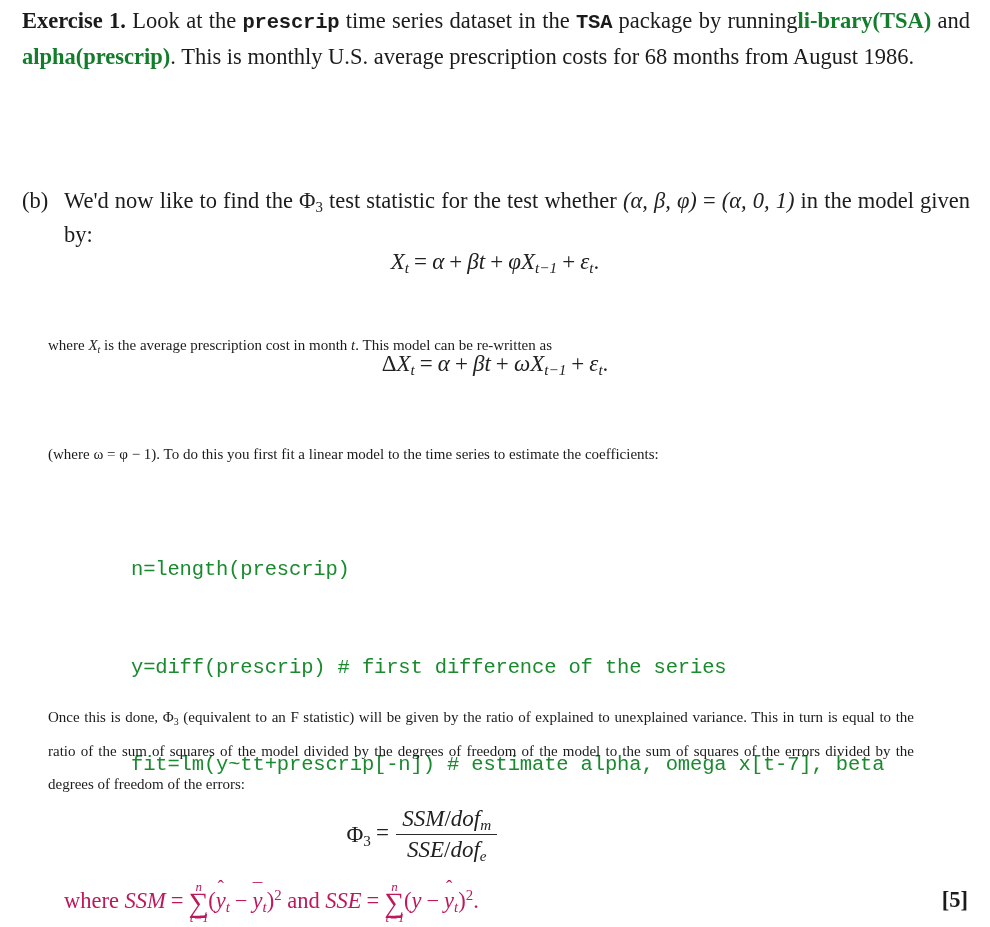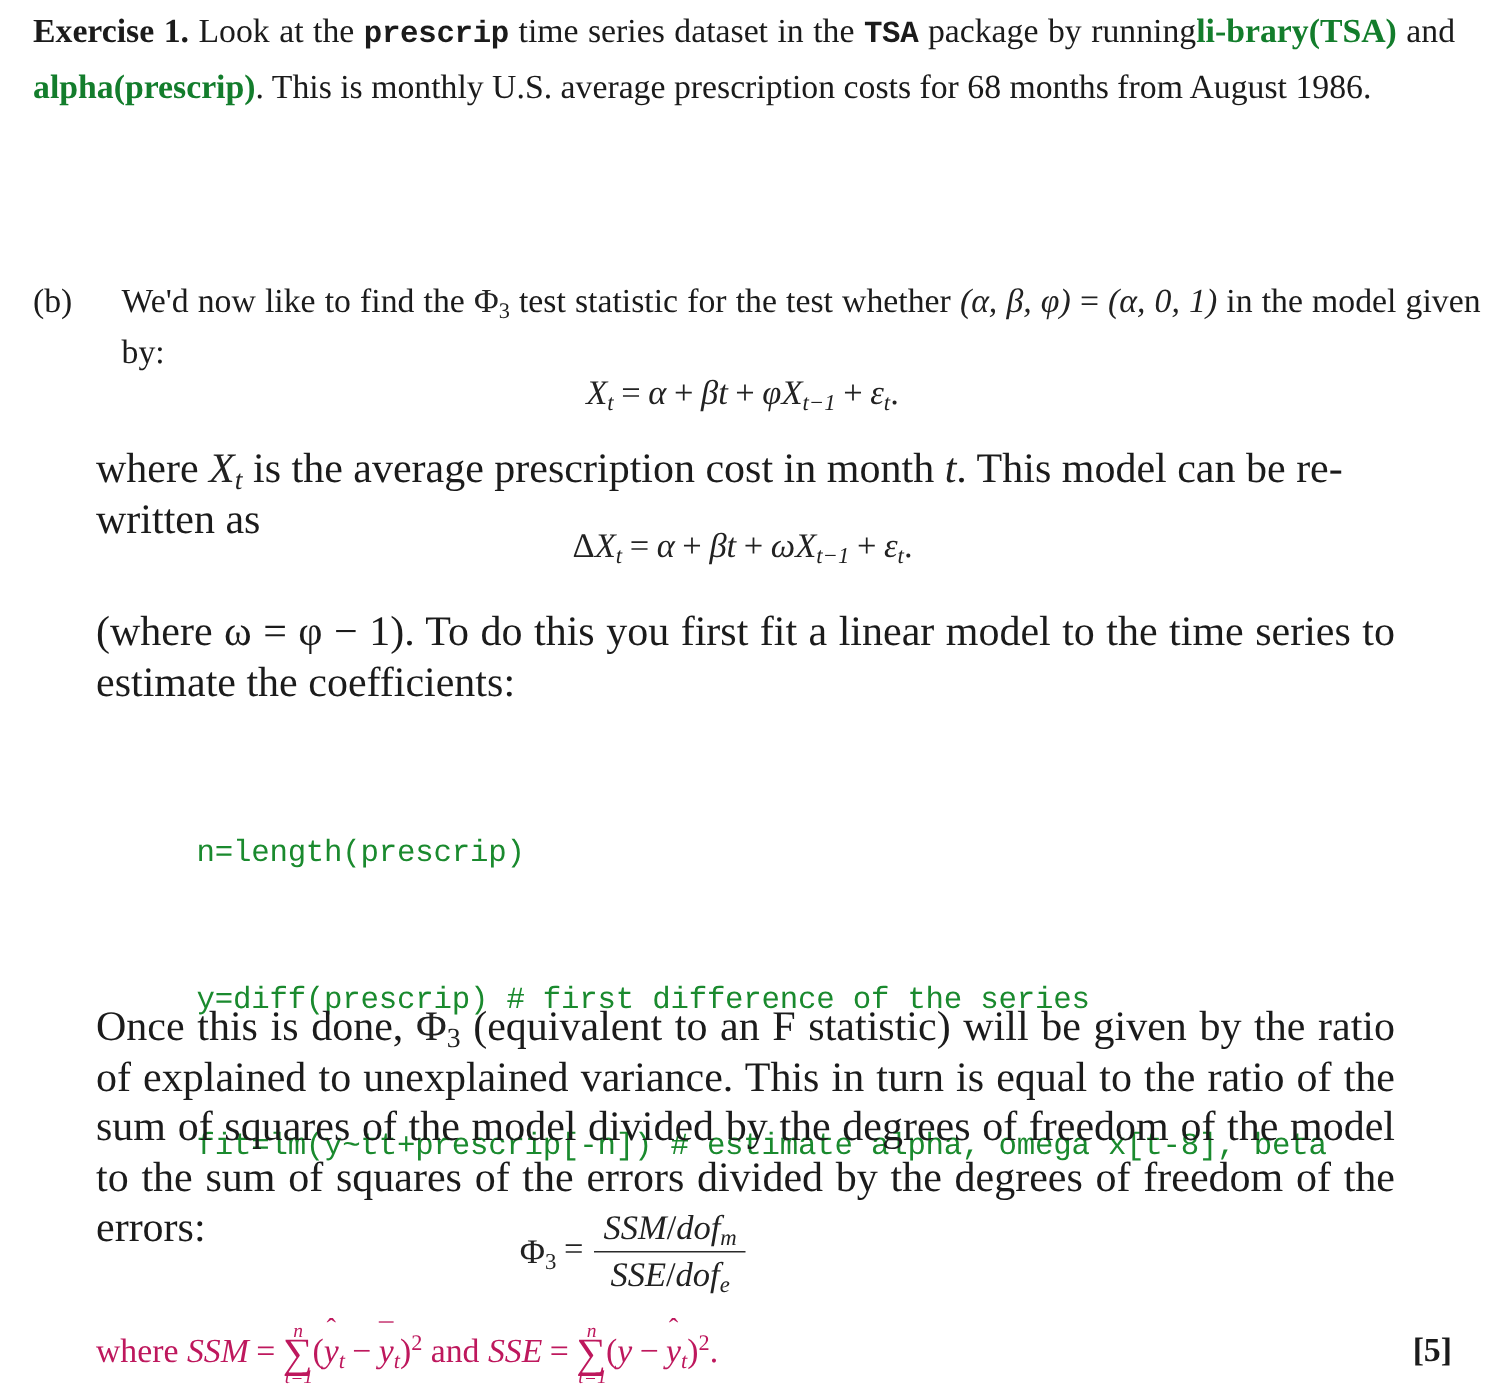--- a/index.html
+++ b/index.html
@@ -49,33 +49,34 @@
     top: 184px;
     width: 948px;
   }
   #item-b .marker {
     position: absolute;
     left: 0;
     top: 0;
     width: 40px;
   }
   #item-b .itembody {
-    margin-left: 59px;
+    margin-left: 42px;
     width: 906px;
     text-align: justify;
   }
 
   .sub-para {
     position: absolute;
-    left: 64px;
+    left: 48px;
     width: 866px;
-    font-size: 28px;
+    font-size: 15px;
     line-height: 33.5px;
     text-align: justify;
     color: #1b1b1b;
+    margin-top: 33px;
   }
   .sub-para.last-left { text-align: left; }
 
   
   .tt {
     font-family: "Liberation Mono", "DejaVu Sans Mono", monospace;
     font-weight: bold;
     font-size: 20.5px;
     color: #1b1b1b;
     letter-spacing: -0.2px;
@@ -273,21 +274,21 @@
 
   <div class="display-eq math" id="eq-diff">
     <span class="mup">Δ</span><span class="mi">X</span><sub class="mi">t</sub><span class="op">=</span><span class="mi">α</span><span class="op">+</span><span class="mi">β</span><span class="mi">t</span><span class="op">+</span><span class="mi">ω</span><span class="mi">X</span><sub class="mi">t−1</sub><span class="op">+</span><span class="mi">ε</span><sub class="mi">t</sub><span class="mup">.</span>
   </div>
 
   <div class="sub-para" style="top:405px;">(where ω = φ − 1). To do this you first fit a linear model to the time series to estimate the coefficients:</div>
 
   <div id="code-block">
     <span class="codeline">n=length(prescrip)</span>
     <span class="codeline">y=diff(prescrip) # first difference of the series</span>
-    <span class="codeline">fit=lm(y~tt+prescrip[-n]) # estimate alpha, omega x[t-8], beta</span>
+    <span class="codeline">fit=lm(y~tt+prescrip[-n]) # estimate alpha, omega x[t-7], beta</span>
     
   </div>
 
   <div class="sub-para" style="top:668px;">
     <span>Once this is done,</span>
     <span class="math"><span class="mup">Φ</span><sub>3</sub></span>
     <span>(equivalent to an F statistic) will be given by the ratio of explained to unexplained variance. This in turn is equal to the ratio of the sum of squares of the model divided by the degrees of freedom of the model to the sum of squares of the errors divided by the degrees of freedom of the errors:</span>
   </div>
 
   <div id="eq-phi3" class="math">

